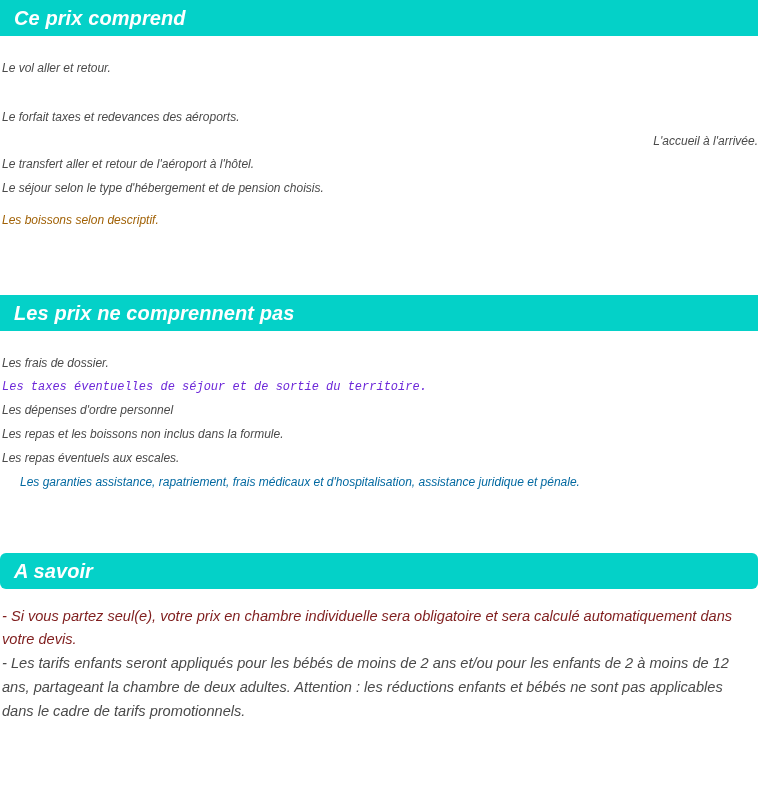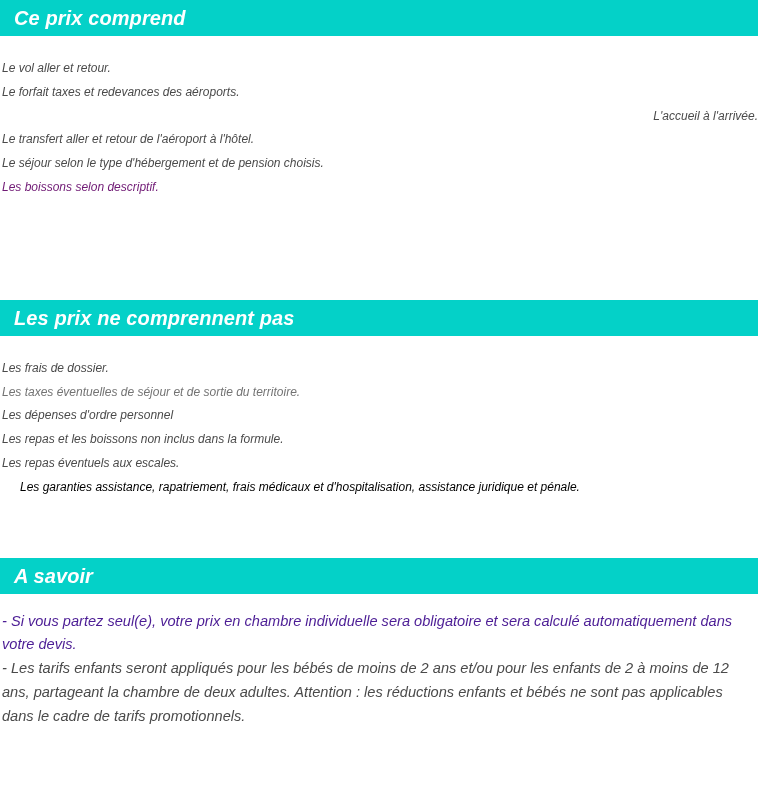--- a/index.html
+++ b/index.html
@@ -72,48 +72,48 @@
 <body>
 
 <div class="page" style="background: rgb(255, 255, 255);">
 
   <div class="section-bar" style="background: rgb(4, 209, 200); color: rgb(255, 255, 255);">Ce prix comprend</div>
 
   <div class="spacer-top-1"></div>
 
   <div class="section-body">
     <div class="body-line" style="color: rgb(74, 74, 74);">Le vol aller et retour.</div>
-    <div class="body-line" style="color: rgb(74, 74, 74);">Le forfait taxes et redevances des aéroports.</div>
+    <div class="body-line" style="color: rgb(74, 74, 74); margin-top: 25px;">Le forfait taxes et redevances des aéroports.</div>
     <div class="body-line" style="color: rgb(74, 74, 74); text-align: right;">L'accueil à l'arrivée.</div>
     <div class="body-line" style="color: rgb(74, 74, 74);">Le transfert aller et retour de l'aéroport à l'hôtel.</div>
     <div class="body-line" style="color: rgb(74, 74, 74);">Le séjour selon le type d'hébergement et de pension choisis.</div>
-    <div class="body-line" style="color: #701a75;">Les boissons selon descriptif.</div>
+    <div class="body-line" style="color: #a16207; margin-top: 8px;">Les boissons selon descriptif.</div>
   </div>
 
   <div class="spacer-gap-1"></div>
 
-  <div class="section-bar" style="background: rgb(4, 209, 200); color: rgb(255, 255, 255); margin-top: 38px;">Les prix ne comprennent pas</div>
+  <div class="section-bar" style="background: rgb(4, 209, 200); color: rgb(255, 255, 255);">Les prix ne comprennent pas</div>
 
   <div class="spacer-top-2"></div>
 
   <div class="section-body">
     <div class="body-line" style="color: rgb(74, 74, 74);">Les frais de dossier.</div>
-    <div class="body-line" style="color: #737373;">Les taxes éventuelles de séjour et de sortie du territoire.</div>
+    <div class="body-line" style="color: #6d28d9; font-family: Liberation Mono, monospace;">Les taxes éventuelles de séjour et de sortie du territoire.</div>
     <div class="body-line" style="color: rgb(74, 74, 74);">Les dépenses d'ordre personnel</div>
     <div class="body-line" style="color: rgb(74, 74, 74);">Les repas et les boissons non inclus dans la formule.</div>
     <div class="body-line" style="color: rgb(74, 74, 74);">Les repas éventuels aux escales.</div>
-    <div class="body-line" style="color: #000000; padding-left: 20px;">Les garanties assistance, rapatriement, frais médicaux et d'hospitalisation, assistance juridique et pénale.</div>
+    <div class="body-line" style="color: #0369a1; padding-left: 20px;">Les garanties assistance, rapatriement, frais médicaux et d'hospitalisation, assistance juridique et pénale.</div>
   </div>
 
   <div class="spacer-gap-2"></div>
 
-  <div class="section-bar" style="background: rgb(4, 209, 200); color: rgb(255, 255, 255);">A savoir</div>
+  <div class="section-bar" style="background: rgb(4, 209, 200); color: rgb(255, 255, 255); border-radius: 6px;">A savoir</div>
 
   <div class="spacer-top-3"></div>
 
   <div class="section-body">
-    <div class="para" style="color: #4c1d95;">- Si vous partez seul(e), votre prix en chambre individuelle sera obligatoire et sera calculé automatiquement dans votre devis.</div>
+    <div class="para" style="color: #7f1d1d;">- Si vous partez seul(e), votre prix en chambre individuelle sera obligatoire et sera calculé automatiquement dans votre devis.</div>
     <div class="para" style="color: rgb(74, 74, 74);">- Les tarifs enfants seront appliqués pour les bébés de moins de 2 ans et/ou pour les enfants de 2 à moins de 12 ans, partageant la chambre de deux adultes. Attention : les réductions enfants et bébés ne sont pas applicables dans le cadre de tarifs promotionnels.</div>
   </div>
 
   <div class="spacer-bottom"></div>
 
 </div>
 
 </body></html>

